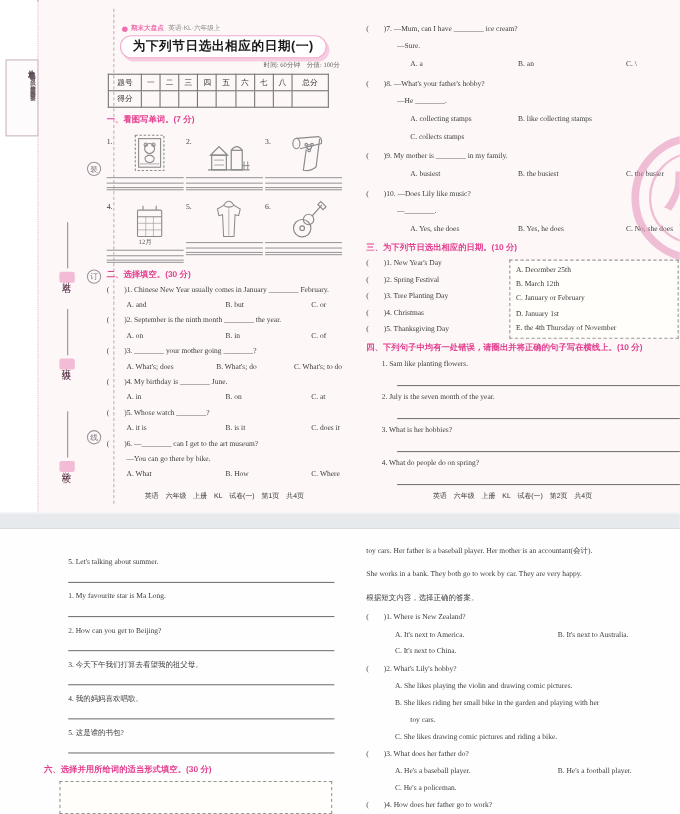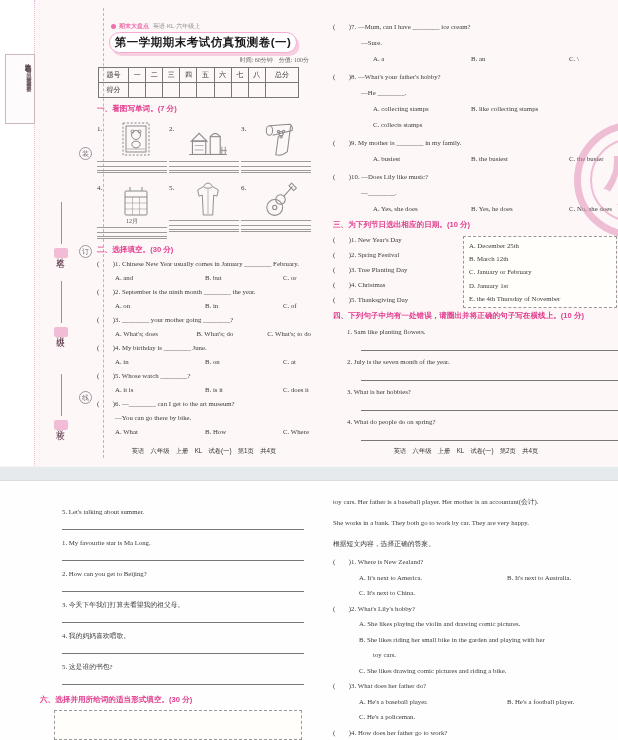--- a/index.html
+++ b/index.html
@@ -144,21 +144,21 @@
   <div class="sealchar" id="seal1">装</div>
   <div class="sealchar" id="seal2">订</div>
   <div class="sealchar" id="seal3">线</div>
 
   <div class="page" id="page1">
     <div class="series">
       <span class="dot"></span>
       <span class="brand">期末大盘点</span>
       <span>英语·KL·六年级上</span>
     </div>
-    <div class="banner">第一学期期末考试仿真预测卷(一)</div>
+    <div class="banner">为下列节日选出相应的日期(一)</div>
     <div class="timescore">时间: 60分钟　分值: 100分</div>
 
     <table class="score">
       <tbody>
           <tr>
         <td class="wide">题号</td>
         <td class="num">一</td>
         <td class="num">二</td>
         <td class="num">三</td>
         <td class="num">四</td>

